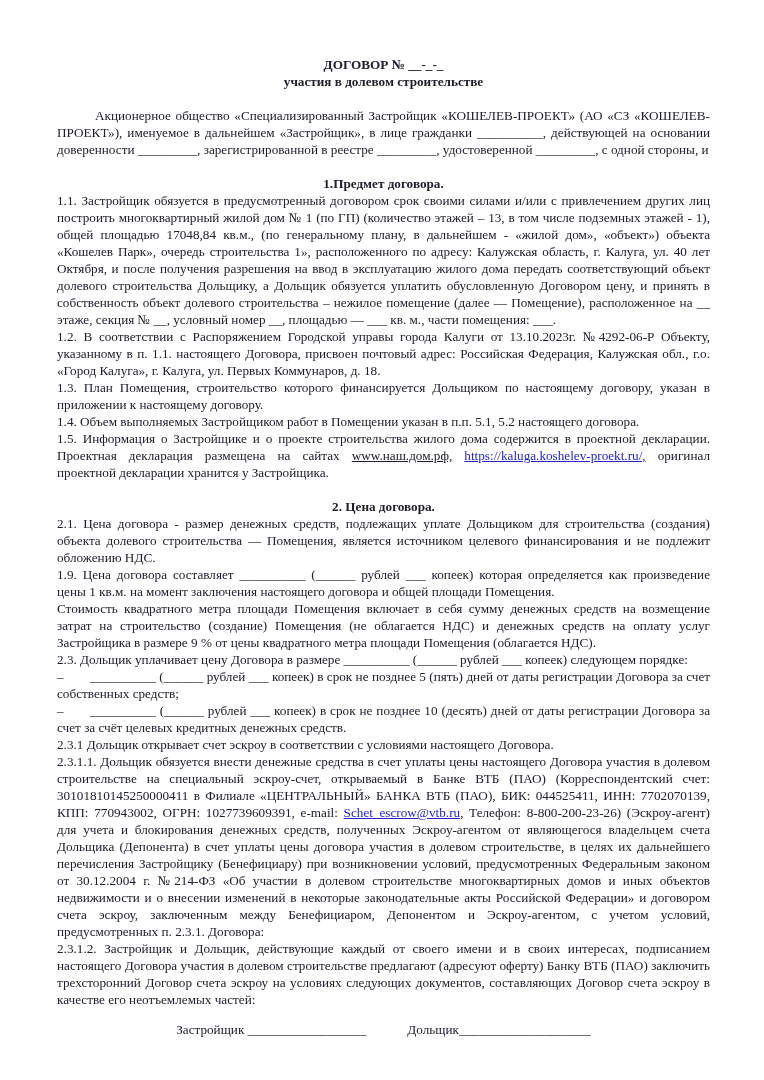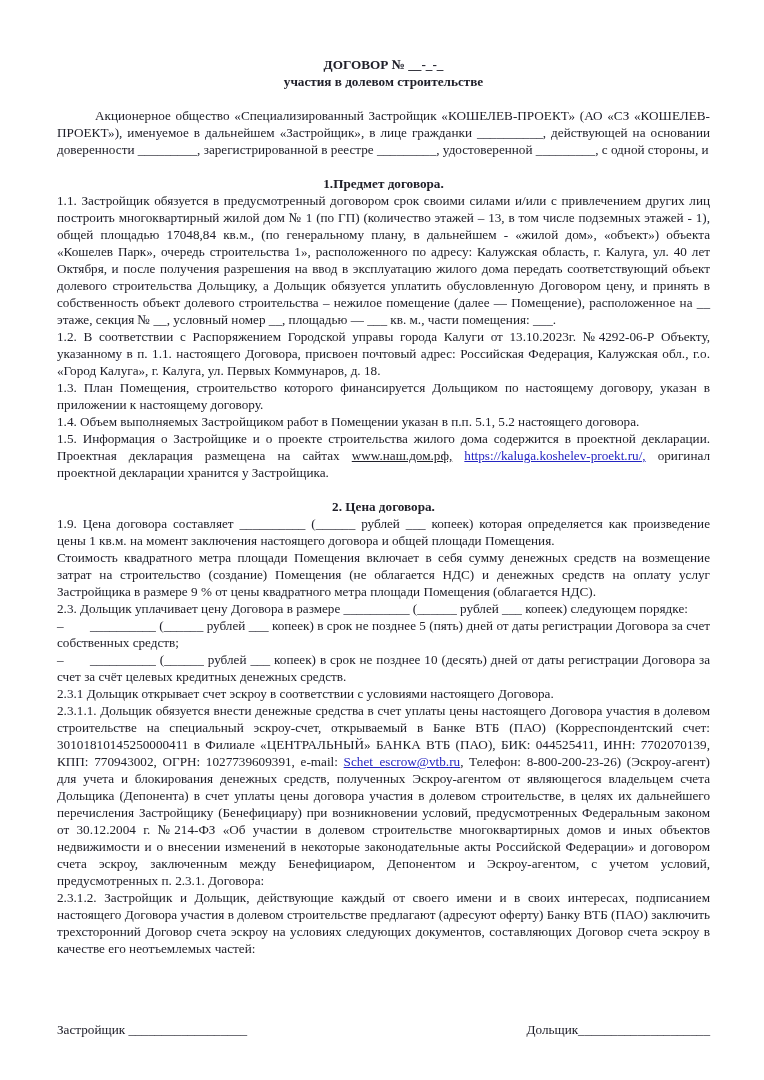--- a/index.html
+++ b/index.html
@@ -25,21 +25,21 @@
   .body-blocks .sec-heading{
     text-align:center; font-weight:bold; margin-top:17px;
   }
   .preamble-gap{ height:17px; }
   .bold{ font-weight:normal; }
   .und{ text-decoration:underline; }
   a.doclink{ color:inherit; text-decoration:underline; cursor:pointer; }
   a.doclink.blue{ color:#2424c2; }
   .footer{
     position:absolute; left:57px; right:54px; bottom:42px;
-    display:flex; justify-content:space-between;gap:41px;
+    display:flex; justify-content:center;gap:41px;
   }
 </style>
 </head>
 <body>
 
 <div class="page">
 
   <div class="title">ДОГОВОР № __-_-_</div>
   <div class="title">участия в долевом строительстве</div>
 
@@ -48,20 +48,21 @@
 
   <div class="body-blocks">
       <p class="para indent"><span class="bold">Акционерное общество «Специализированный Застройщик «КОШЕЛЕВ-ПРОЕКТ» (АО «СЗ «КОШЕЛЕВ-ПРОЕКТ»), </span><span>именуемое в дальнейшем «Застройщик», в лице гражданки __________, действующей на основании доверенности _________, зарегистрированной в реестре _________, удостоверенной _________, с одной стороны, и</span></p>
       <div class="sec-heading">1.Предмет договора.</div>
       <p class="para"><span>1.1. Застройщик обязуется в предусмотренный договором срок своими силами и/или с привлечением других лиц построить </span><span class="bold">многоквартирный жилой дом № 1 (по ГП) (количество этажей – 13, в том числе подземных этажей - 1), общей площадью 17048,84 кв.м., </span><span>(по генеральному плану, в дальнейшем - «жилой дом», «объект») объекта </span><span class="bold">«Кошелев Парк», очередь строительства 1», расположенного по адресу: Калужская область, г. Калуга, ул. 40 лет Октября</span><span>, и после получения разрешения на ввод в эксплуатацию жилого дома передать соответствующий объект долевого строительства Дольщику, а Дольщик обязуется уплатить обусловленную Договором цену, и принять в собственность объект долевого строительства – нежилое помещение (далее — Помещение), </span><span class="bold">расположенное на __ этаже, секция № __, условный номер __, площадью — ___ кв. м., части помещения: ___.</span></p>
       <p class="para"><span>1.2. В соответствии с Распоряжением Городской управы города Калуги от 13.10.2023г. №4292-06-Р Объекту, указанному в п. 1.1. настоящего Договора, присвоен почтовый адрес: Российская Федерация, Калужская обл., г.о. «Город Калуга», г. Калуга, ул. Первых Коммунаров, д. 18.</span></p>
       <p class="para"><span>1.3. План Помещения, строительство которого финансируется Дольщиком по настоящему договору, указан в приложении к настоящему договору.</span></p>
       <p class="para"><span>1.4. Объем выполняемых Застройщиком работ в Помещении указан в п.п. 5.1, 5.2 настоящего договора.</span></p>
       <p class="para"><span>1.5. Информация о Застройщике и о проекте строительства жилого дома содержится в проектной декларации. Проектная декларация размещена на сайтах </span><a class="doclink bold und" href="#">www.наш.дом.рф,</a><span> </span><a class="doclink blue bold und" href="#">https://kaluga.koshelev-proekt.ru/,</a><span> оригинал проектной декларации хранится у Застройщика.</span></p>
       <div class="sec-heading">2. Цена договора.</div>
+      <p class="para"><span>2.1. Цена договора - размер денежных средств, подлежащих уплате Дольщиком для строительства (создания) объекта долевого строительства — Помещения, является источником целевого финансирования и не подлежит обложению НДС.</span></p>
       <p class="para"><span>1.9. Цена договора составляет __________ (______ </span><span class="bold">рублей</span><span> ___ </span><span class="bold">копеек)</span><span> которая определяется как произведение цены 1 кв.м. на момент заключения настоящего договора и общей площади Помещения.</span></p>
       <p class="para"><span>Стоимость квадратного метра площади Помещения включает в себя сумму денежных средств на возмещение затрат на строительство (создание) Помещения (не облагается НДС) и денежных средств на оплату услуг Застройщика в размере 9 % от цены квадратного метра площади Помещения (облагается НДС).</span></p>
       <p class="para"><span>2.3. Дольщик уплачивает цену Договора в размере __________ (______ </span><span class="bold">рублей</span><span> ___ </span><span class="bold">копеек)</span><span> следующем порядке:</span></p>
       <p class="para"><span>–  __________ (______ </span><span class="bold">рублей</span><span> ___ </span><span class="bold">копеек)</span><span> в срок не позднее 5 (пять) дней от даты регистрации Договора за счет собственных средств;</span></p>
       <p class="para"><span>–  __________ (______ </span><span class="bold">рублей</span><span> ___ </span><span class="bold">копеек)</span><span> в срок не позднее 10 (десять) дней от даты регистрации Договора за счет за счёт целевых кредитных денежных средств.</span></p>
       <p class="para"><span class="bold">2.3.1 Дольщик открывает счет эскроу в соответствии с условиями настоящего Договора</span><span>.</span></p>
       <p class="para"><span>2.3.1.1. Дольщик обязуется внести денежные средства в счет уплаты цены настоящего Договора участия в долевом строительстве на специальный эскроу-счет, открываемый в Банке ВТБ (ПАО) (Корреспондентский счет: 30101810145250000411 в Филиале «ЦЕНТРАЛЬНЫЙ» БАНКА ВТБ (ПАО), БИК: 044525411, ИНН: 7702070139, КПП: 770943002, ОГРН: 1027739609391, e-mail: </span><a class="doclink blue und" href="#">Schet_escrow@vtb.ru</a><span>, Телефон: 8-800-200-23-26) (Эскроу-агент)  для учета и блокирования денежных средств, полученных Эскроу-агентом от являющегося владельцем счета Дольщика (Депонента) в счет уплаты цены договора участия в долевом строительстве, в целях их дальнейшего перечисления Застройщику (Бенефициару) при возникновении условий, предусмотренных Федеральным законом от 30.12.2004 г. №214-ФЗ «Об участии в долевом строительстве многоквартирных домов и иных объектов недвижимости и о внесении изменений в некоторые законодательные акты Российской Федерации» и договором счета эскроу, заключенным между Бенефициаром, Депонентом и Эскроу-агентом, с учетом условий, предусмотренных п. 2.3.1. Договора:</span></p>
       <p class="para"><span>2.3.1.2. Застройщик и Дольщик, действующие каждый от своего имени и в своих интересах, подписанием настоящего Договора участия в долевом строительстве предлагают (адресуют оферту) Банку ВТБ (ПАО) заключить трехсторонний Договор счета эскроу на условиях следующих документов, составляющих Договор счета эскроу в качестве его неотъемлемых частей:</span></p>
     </div>
 

